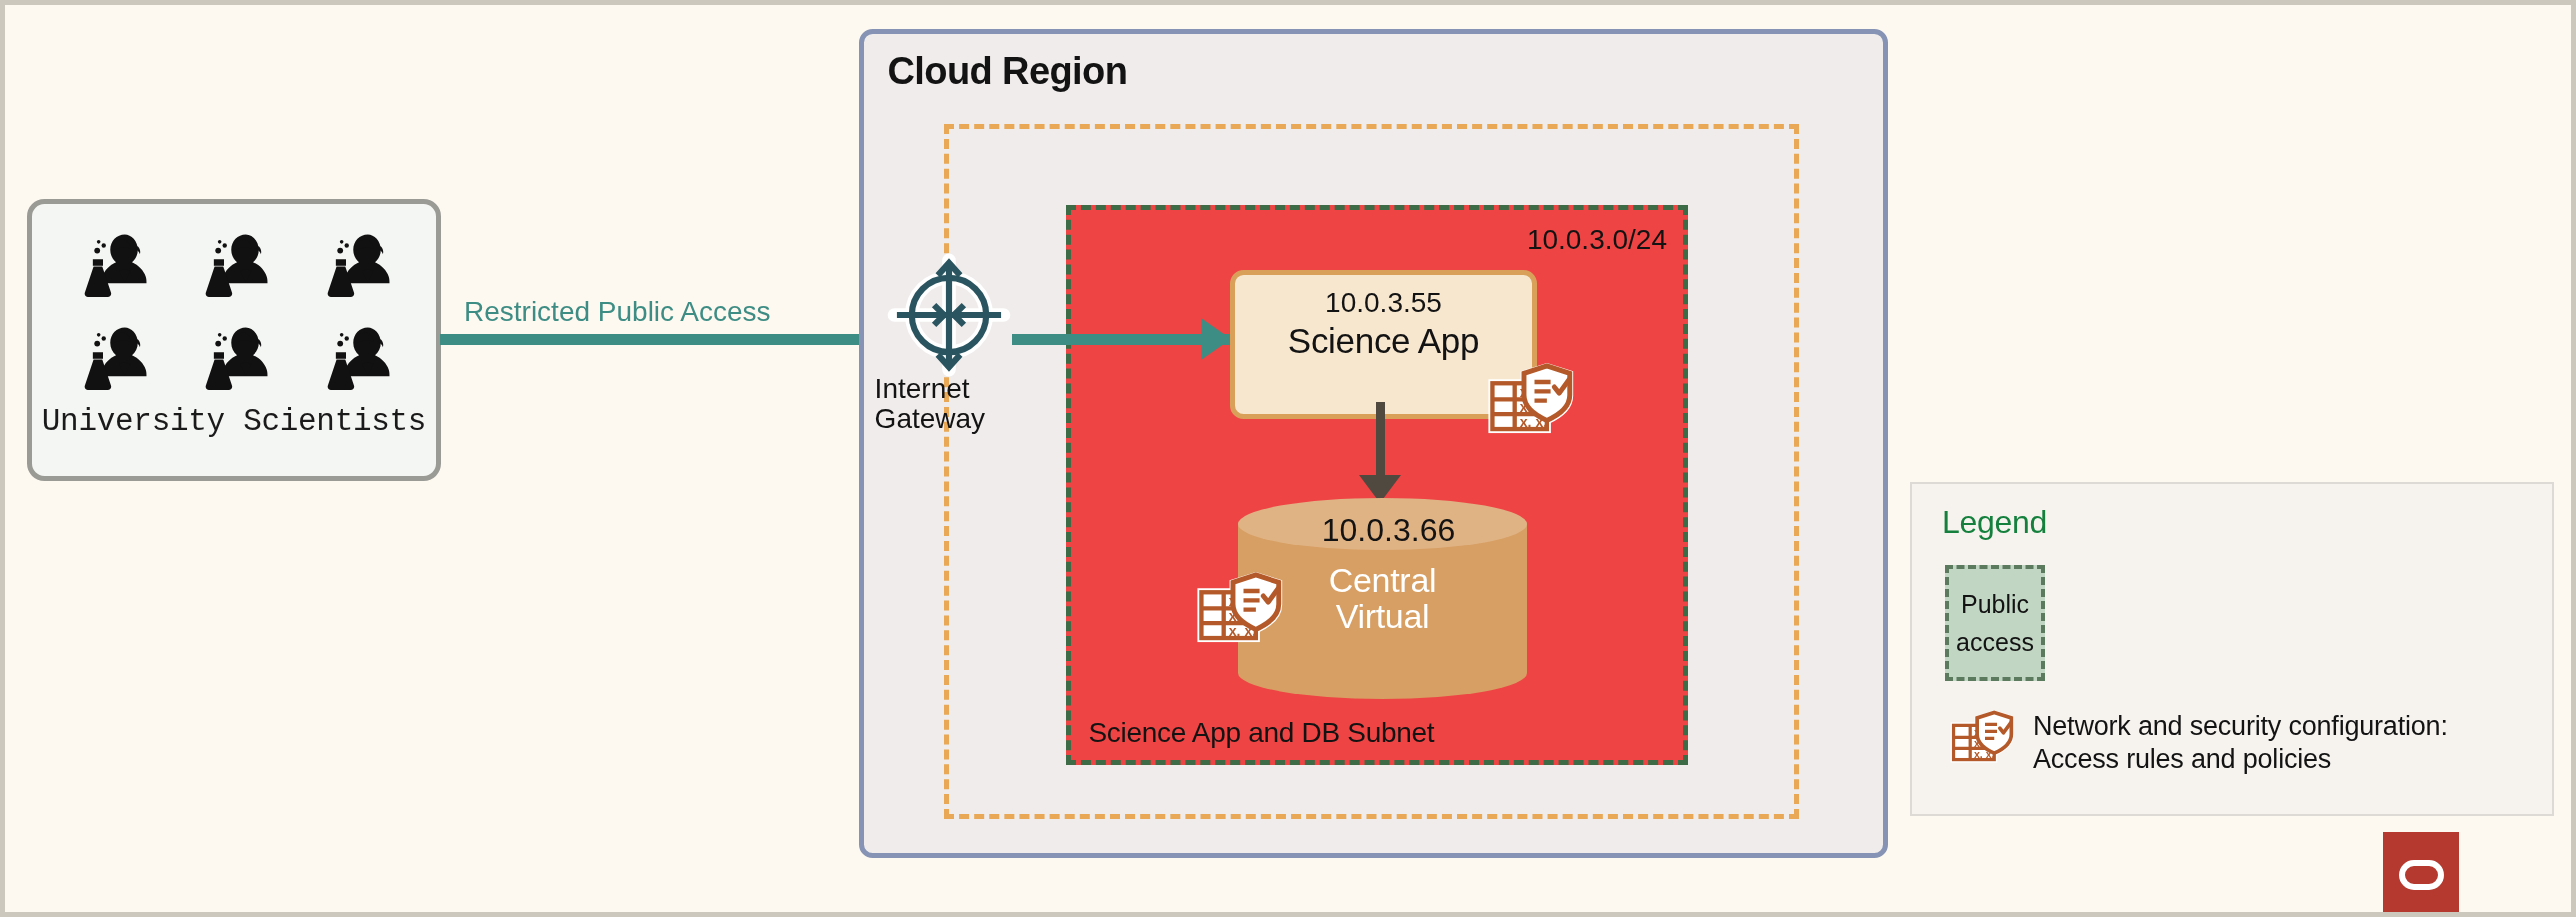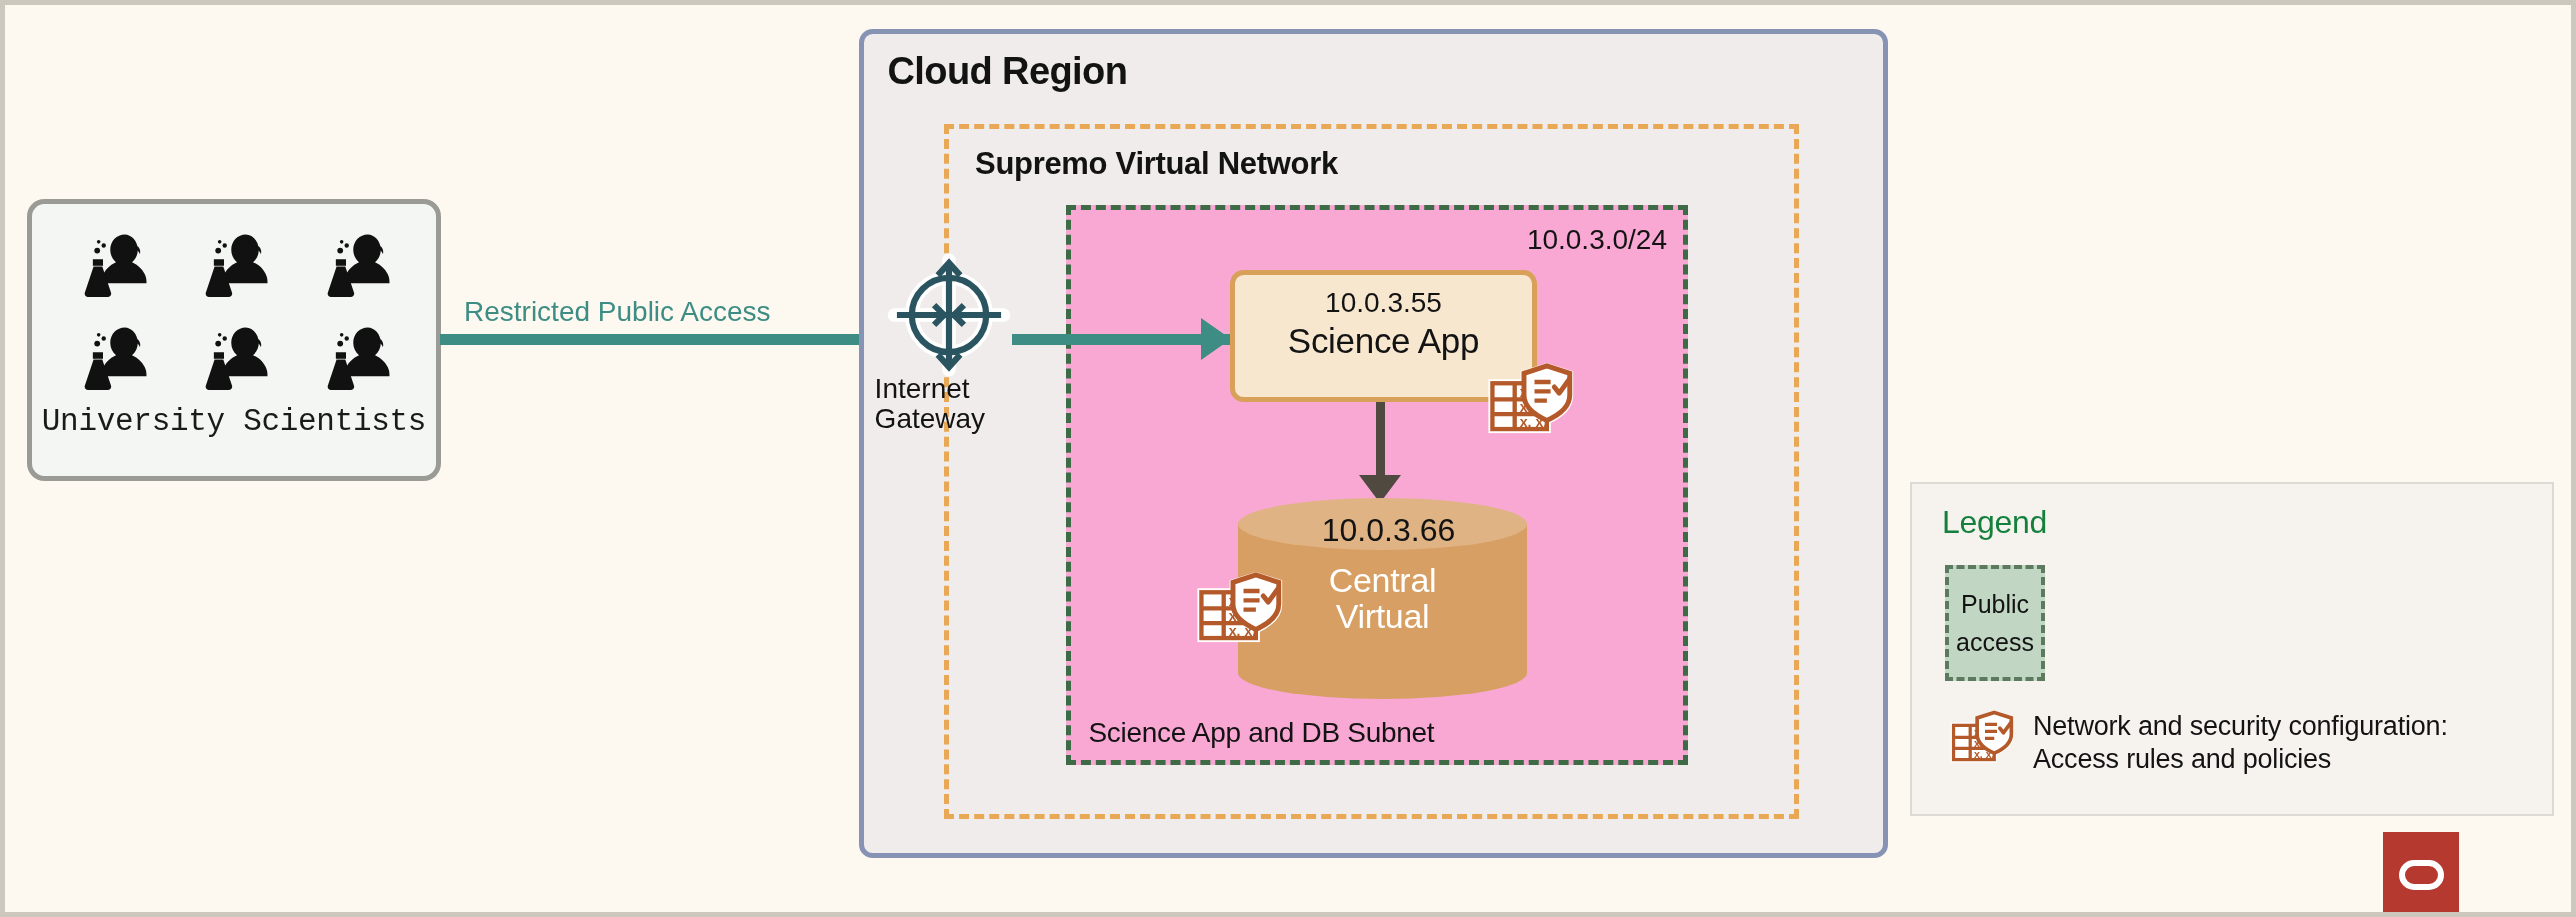--- a/index.html
+++ b/index.html
@@ -98,21 +98,21 @@
     font-weight: bold;
     color: #131313;
     letter-spacing: -0.3px;
   }
 
   
   #subnet-box {
     position: absolute;
     left: 1061px; top: 200px;
     width: 622px; height: 560px;
-    background: #f9a8d4;
+    background: #ef4444;
     border: 5.6px dashed #3d6b45;
     box-sizing: border-box;
   }
   #subnet-cidr {
     position: absolute;
     right: 16px; top: 14.3px;
     font-size: 28px;
     color: #131313;
   }
   #subnet-label {
@@ -151,21 +151,21 @@
     width: 0; height: 0;
     border-top: 21px solid transparent;
     border-bottom: 21px solid transparent;
     border-left: 30px solid #3d8d84;
   }
 
   
   #science-app {
     position: absolute;
     left: 1225px; top: 265px;
-    width: 307px; height: 132px;
+    width: 307px; height: 149px;
     background: #f7e7cf;
     border: 5.6px solid #d9a05a;
     border-radius: 13.6px;
     box-sizing: border-box;
     text-align: center;
   }
   #science-app-ip {
     margin-top: 12.4px;
     font-size: 28px;
     color: #131313;
@@ -403,21 +403,20 @@
   </div>
 
   <div id="link-restricted-label">Restricted Public Access</div>
   <div id="link-restricted-line"></div>
 
   <div id="cloud-region">
     <div id="cloud-region-title">Cloud Region</div>
   </div>
 
   <div id="vnet-box"></div>
-  <div id="vnet-title">Supremo Virtual Network</div>
 
   <div id="subnet-box">
     <div id="subnet-cidr">10.0.3.0/24</div>
     <div id="subnet-label">Science App and DB Subnet</div>
   </div>
 
   <div id="internet-gateway">
     <svg id="igw-icon" viewBox="0 0 100 100">
       <g stroke="#ffffff" stroke-width="11" fill="none" stroke-linecap="round">
         <circle cx="50" cy="50" r="30"></circle>

